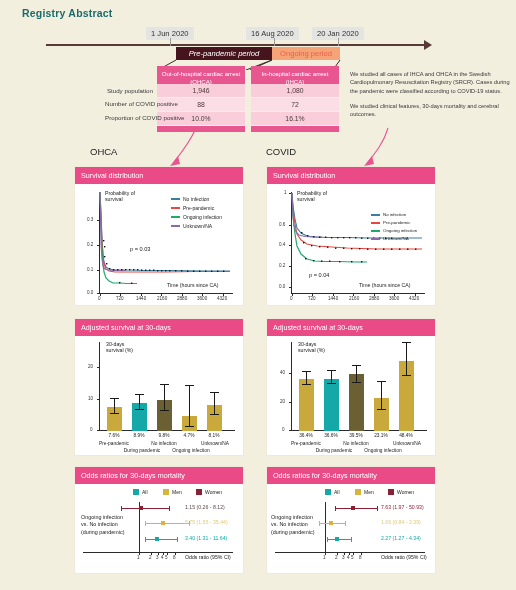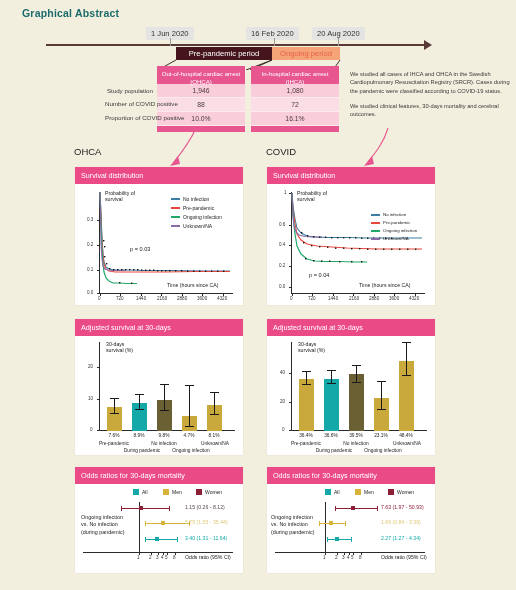--- a/index.html
+++ b/index.html
@@ -33,21 +33,21 @@
   #date-1{left:146px;top:27px;}
   #date-2{left:246px;top:27px;}
   #date-3{left:312px;top:27px;}
   .date-stem{width:1px;background:#9a9a9a;}
   #stem-1{left:170px;top:38px;height:8px;}
   #stem-2{left:274px;top:38px;height:8px;}
   #stem-3{left:338px;top:38px;height:8px;}
 
   #period-pre{
     left:176px;top:47px;width:96px;height:13px;background:#45141d;
-    color:#fff;font-size:7.6px;text-align:center;line-height:13px;
+    color:#fff;font-size:7.6px;text-align:center;line-height:13px;font-style:italic;
   }
   #period-pan{
     left:272px;top:47px;width:68px;height:13px;background:#f5a477;
     color:#e8604c;font-size:7.6px;text-align:center;line-height:13px;
   }
 
   
   .connector{stroke:#3b2a28;stroke-width:1;fill:none;}
 
   
@@ -71,21 +71,21 @@
   #table-note{
     left:350px;top:70px;width:160px;font-size:5.7px;color:#3a3a3a;line-height:1.45;
   }
   #table-note p{margin:0 0 7px 0;}
 
   
   .panel-arrow{fill:none;stroke:#e7568f;stroke-width:1.1;}
   .panel-arrow-head{fill:#e7568f;}
 
   
-  #label-ohca{left:74px;top:146px;font-size:9.5px;color:#222;}
+  #label-ohca{left:90px;top:146px;font-size:9.5px;color:#222;}
   #label-ihca{left:266px;top:146px;font-size:9.5px;color:#222;}
 
   .panel{
     background:#ffffff;border:1px solid #f0e8d8;
   }
   .panel-title{
     background:#ea4a86;color:#fff;font-size:7.2px;padding:4px 6px;
   }
   .chart-area{position:relative;}
 
@@ -117,28 +117,28 @@
   .f-box{position:absolute;width:4px;height:4px;}
   .f-null{position:absolute;width:1px;background:#2b2b2b;}
   .f-text{position:absolute;font-size:5.2px;}
   .f-rowlabel{position:absolute;font-size:5.4px;color:#222;line-height:1.35;}
 </style>
 </head>
 <body>
 
 <div class="wrap">
 
-  <div class="abs" id="ga-title">Graphical Abstract</div>
+  <div class="abs" id="ga-title">Registry Abstract</div>
 
   <div class="abs" id="timeline-axis"></div>
   <div class="abs" id="timeline-arrow"></div>
 
   <div class="abs date-chip" id="date-1">1 Jun 2020</div>
-  <div class="abs date-chip" id="date-2">16 Feb 2020</div>
-  <div class="abs date-chip" id="date-3">20 Aug 2020</div>
+  <div class="abs date-chip" id="date-2">16 Aug 2020</div>
+  <div class="abs date-chip" id="date-3">20 Jan 2020</div>
   <div class="abs date-stem" id="stem-1"></div>
   <div class="abs date-stem" id="stem-2"></div>
   <div class="abs date-stem" id="stem-3"></div>
 
   <div class="abs" id="period-pre">Pre-pandemic period</div>
   <div class="abs" id="period-pan">Ongoing period</div>
 
   <svg class="abs" style="left:0;top:58px;width:516px;height:12px;">
     <path class="connector" d="M176,2 L158,12"></path>
     <path class="connector" d="M272,2 L246,12"></path>

